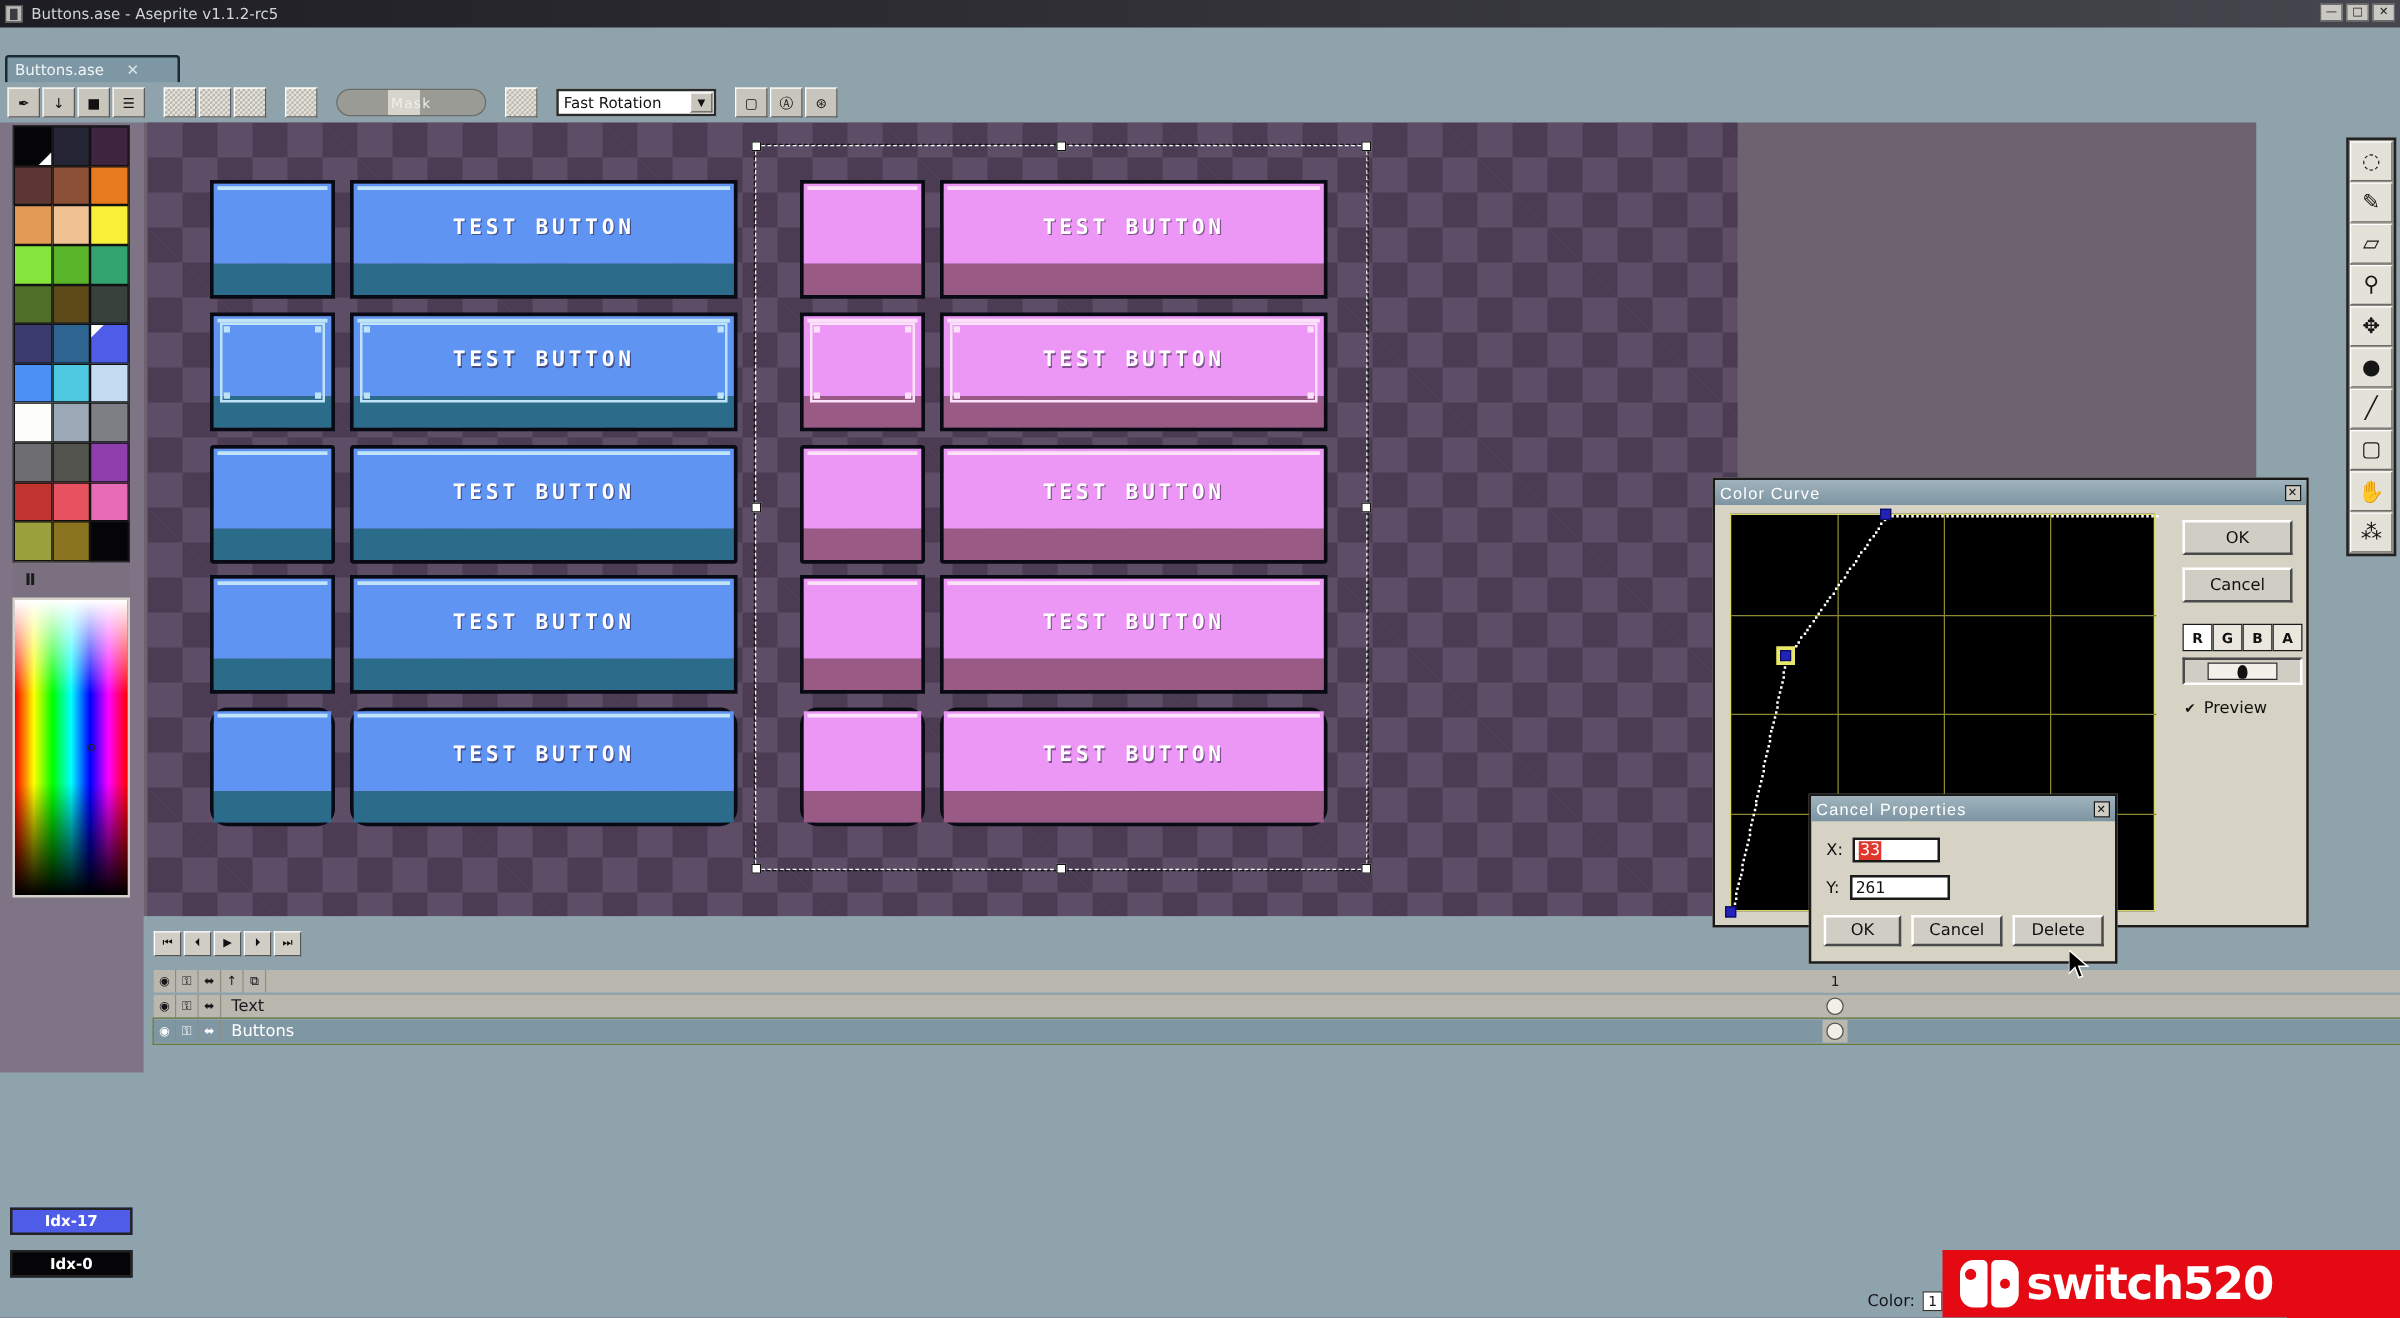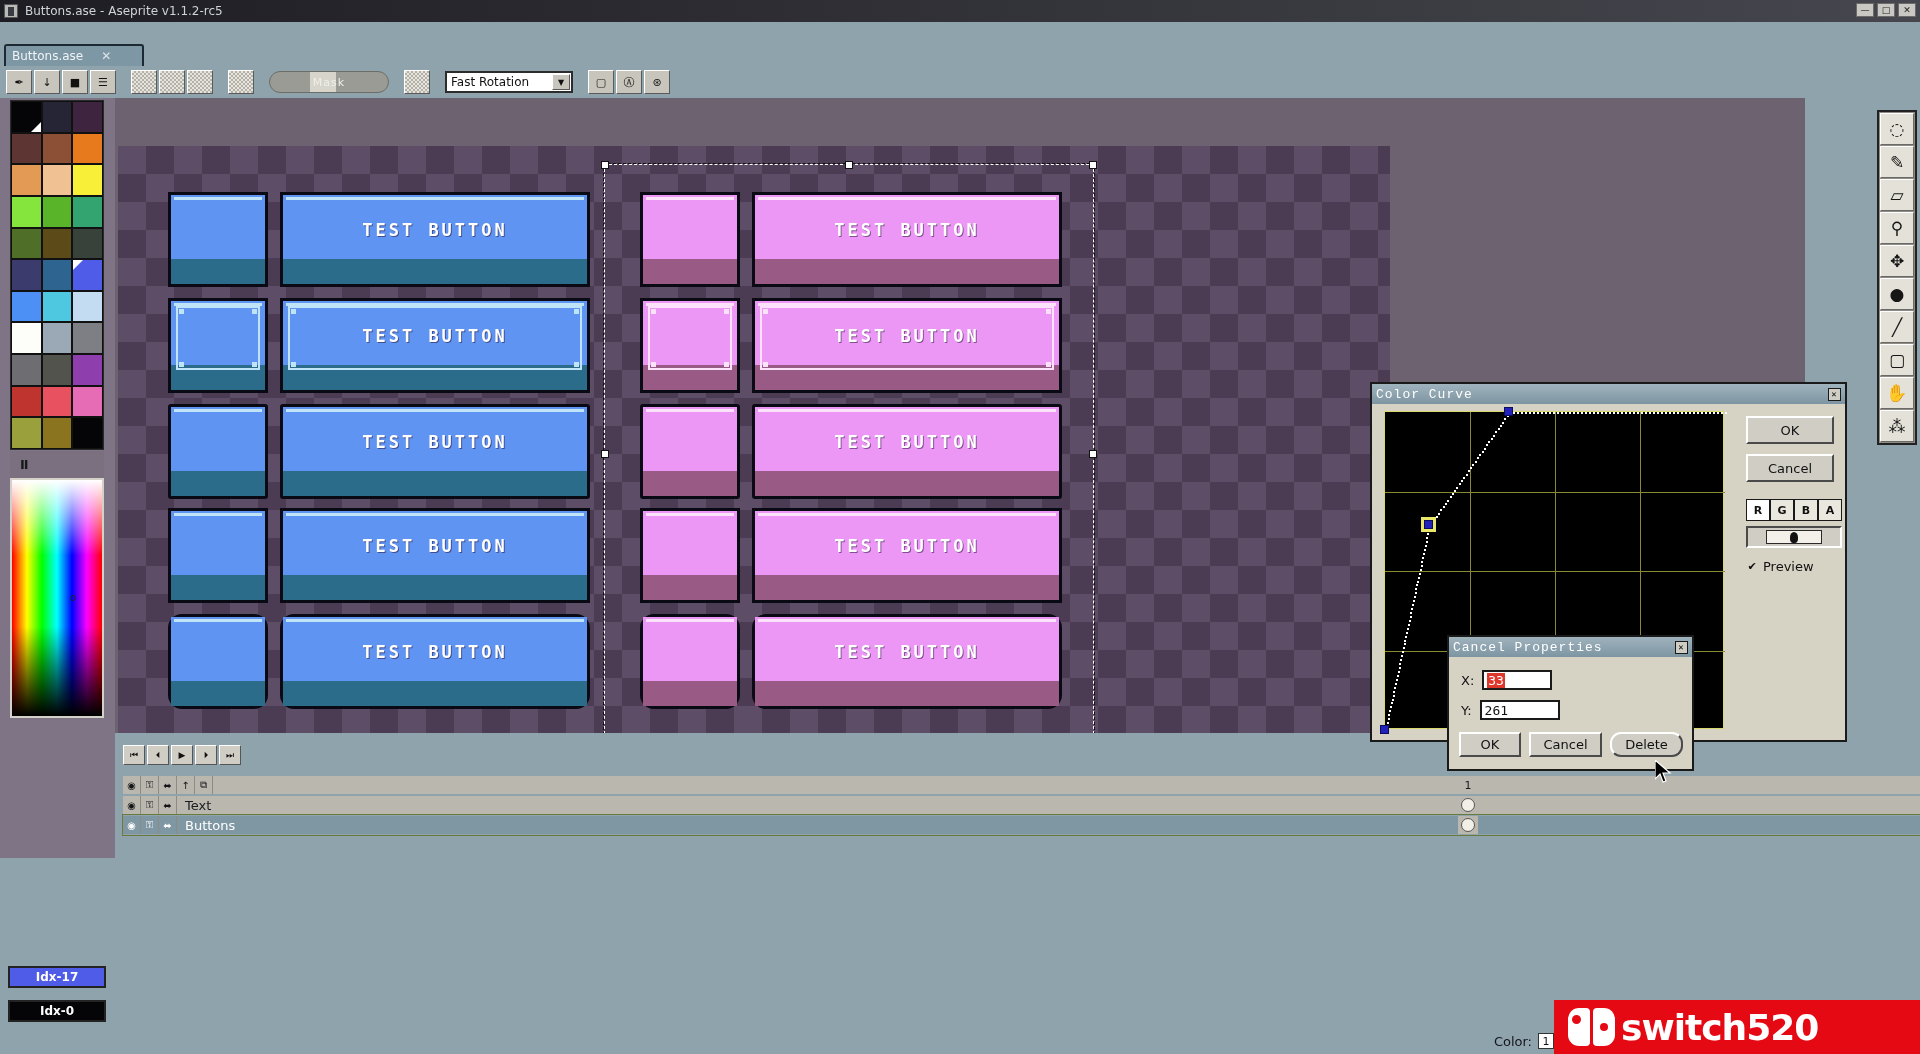--- a/index.html
+++ b/index.html
@@ -102,21 +102,21 @@
     font-size:12px;font-weight:bold;color:#fff;
   }
 
   
   .canvaswrap{position:absolute;left:115px;top:98px;width:1690px;height:635px;background:#6d6270;overflow:hidden;}
   .canvasbox{
     position:absolute;left:3px;top:0px;width:1272px;height:817px;
     background-image:
       linear-gradient(45deg,#4b3c53 25%,transparent 25%,transparent 75%,#4b3c53 75%),
       linear-gradient(45deg,#4b3c53 25%,transparent 25%,transparent 75%,#4b3c53 75%);
-    background-size:56px 56px;background-position:0 0,28px 28px;background-color:#5d4d66;margin-top:48px;
+    background-size:56px 56px;background-position:0 0,28px 28px;background-color:#5d4d66;
   }
   .abtn{position:relative;border:3px solid #0a0a14;}
   .abtn .face{position:absolute;left:0;top:0;right:0;height:72%;}
   .abtn .shade{position:absolute;left:0;bottom:0;right:0;height:28%;}
   .abtn .label{
     position:absolute;left:0;right:0;top:28%;text-align:center;
     color:#fff;font-family:"DejaVu Sans Mono",monospace;font-size:17px;font-weight:bold;
     letter-spacing:3px;text-shadow:1px 1px 0 rgba(40,20,60,.55);
   }
   .abtn .hl{position:absolute;left:3px;right:3px;top:2px;height:3px;}
@@ -167,21 +167,21 @@
     background:#8fa3ad;display:flex;align-items:center;justify-content:flex-end;
     padding-right:0px;font-size:13px;color:#15151c;}
   .frameval{margin-left:6px;width:16px;height:16px;background:#fff;border:1px solid #333;
     display:flex;align-items:center;justify-content:center;font-size:11px;}
 
   
   .dlg{position:absolute;background:#d6d2c4;border:2px solid #1a1a1a;}
   .dlg .cap{
     height:20px;background:linear-gradient(to bottom,#9fb3bd,#7d95a2);
     display:flex;align-items:center;padding:0 4px;color:#fff;
-    font-family:Liberation Mono, monospace;font-size:13px;letter-spacing:1px;
+    font-family:Liberation Sans, sans-serif;font-size:13px;letter-spacing:1px;
     justify-content:space-between;
   }
   .dlg .capx{width:13px;height:13px;background:#cfcdc4;border:1px solid #1a1a1a;
     display:flex;align-items:center;justify-content:center;font-size:9px;color:#111;}
   .curvebox{position:absolute;background:#000;border:1px solid #d9d86c;}
   .gridline{position:absolute;background:#8a8a35;}
   .curvedot{position:absolute;width:2px;height:2px;background:#fff;}
   .cpoint{position:absolute;width:9px;height:9px;background:#2222b8;border:1px solid #0b0b60;}
   .cpoint.selmark{outline:3px solid #e8e76a;}
   .dbtn{
@@ -732,21 +732,21 @@
       </span>
     </div>
 
     <div style="position:absolute;left:12px;top:63px;display:flex;align-items:center;gap:8px;">
       <span class="fieldlabel">Y:</span>
       <span class="txtfield" style="width:80px;">261</span>
     </div>
 
     <div class="dbtn" style="position:absolute;left:10px;top:95px;width:62px;height:25px;">OK</div>
     <div class="dbtn" style="position:absolute;left:80px;top:95px;width:73px;height:25px;">Cancel</div>
-    <div class="dbtn" style="position:absolute;left:161px;top:95px;width:73px;height:25px;border-radius:11px;">Delete</div>
+    <div class="dbtn" style="position:absolute;left:161px;top:95px;width:73px;height:25px;">Delete</div>
   </div>
 
   <div class="cursor" style="left:1655px;top:760px;">
     <svg width="20" height="26" viewBox="0 0 20 26">
       <polygon points="0,0 0,19 5,14 8,22 11,21 8,13 15,13" fill="#000" stroke="#fff" stroke-width="1.2"></polygon>
     </svg>
   </div>
 
   <div class="watermark">
     <div class="joy">

